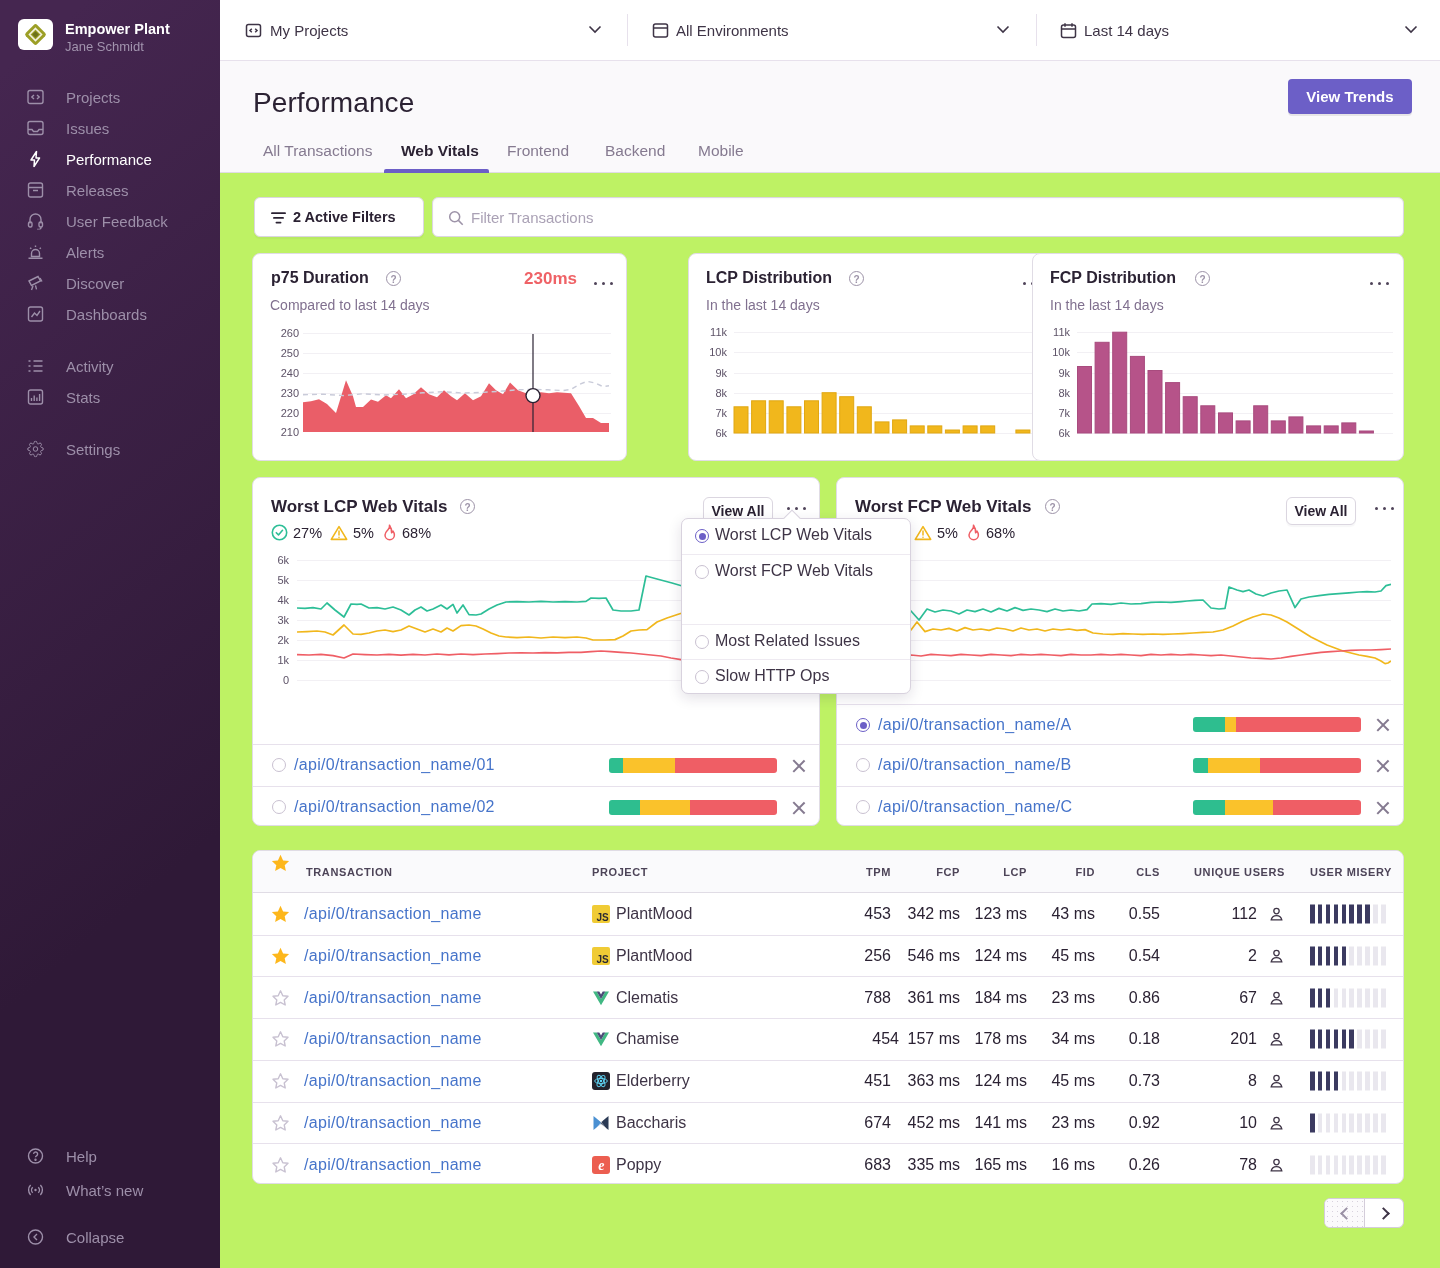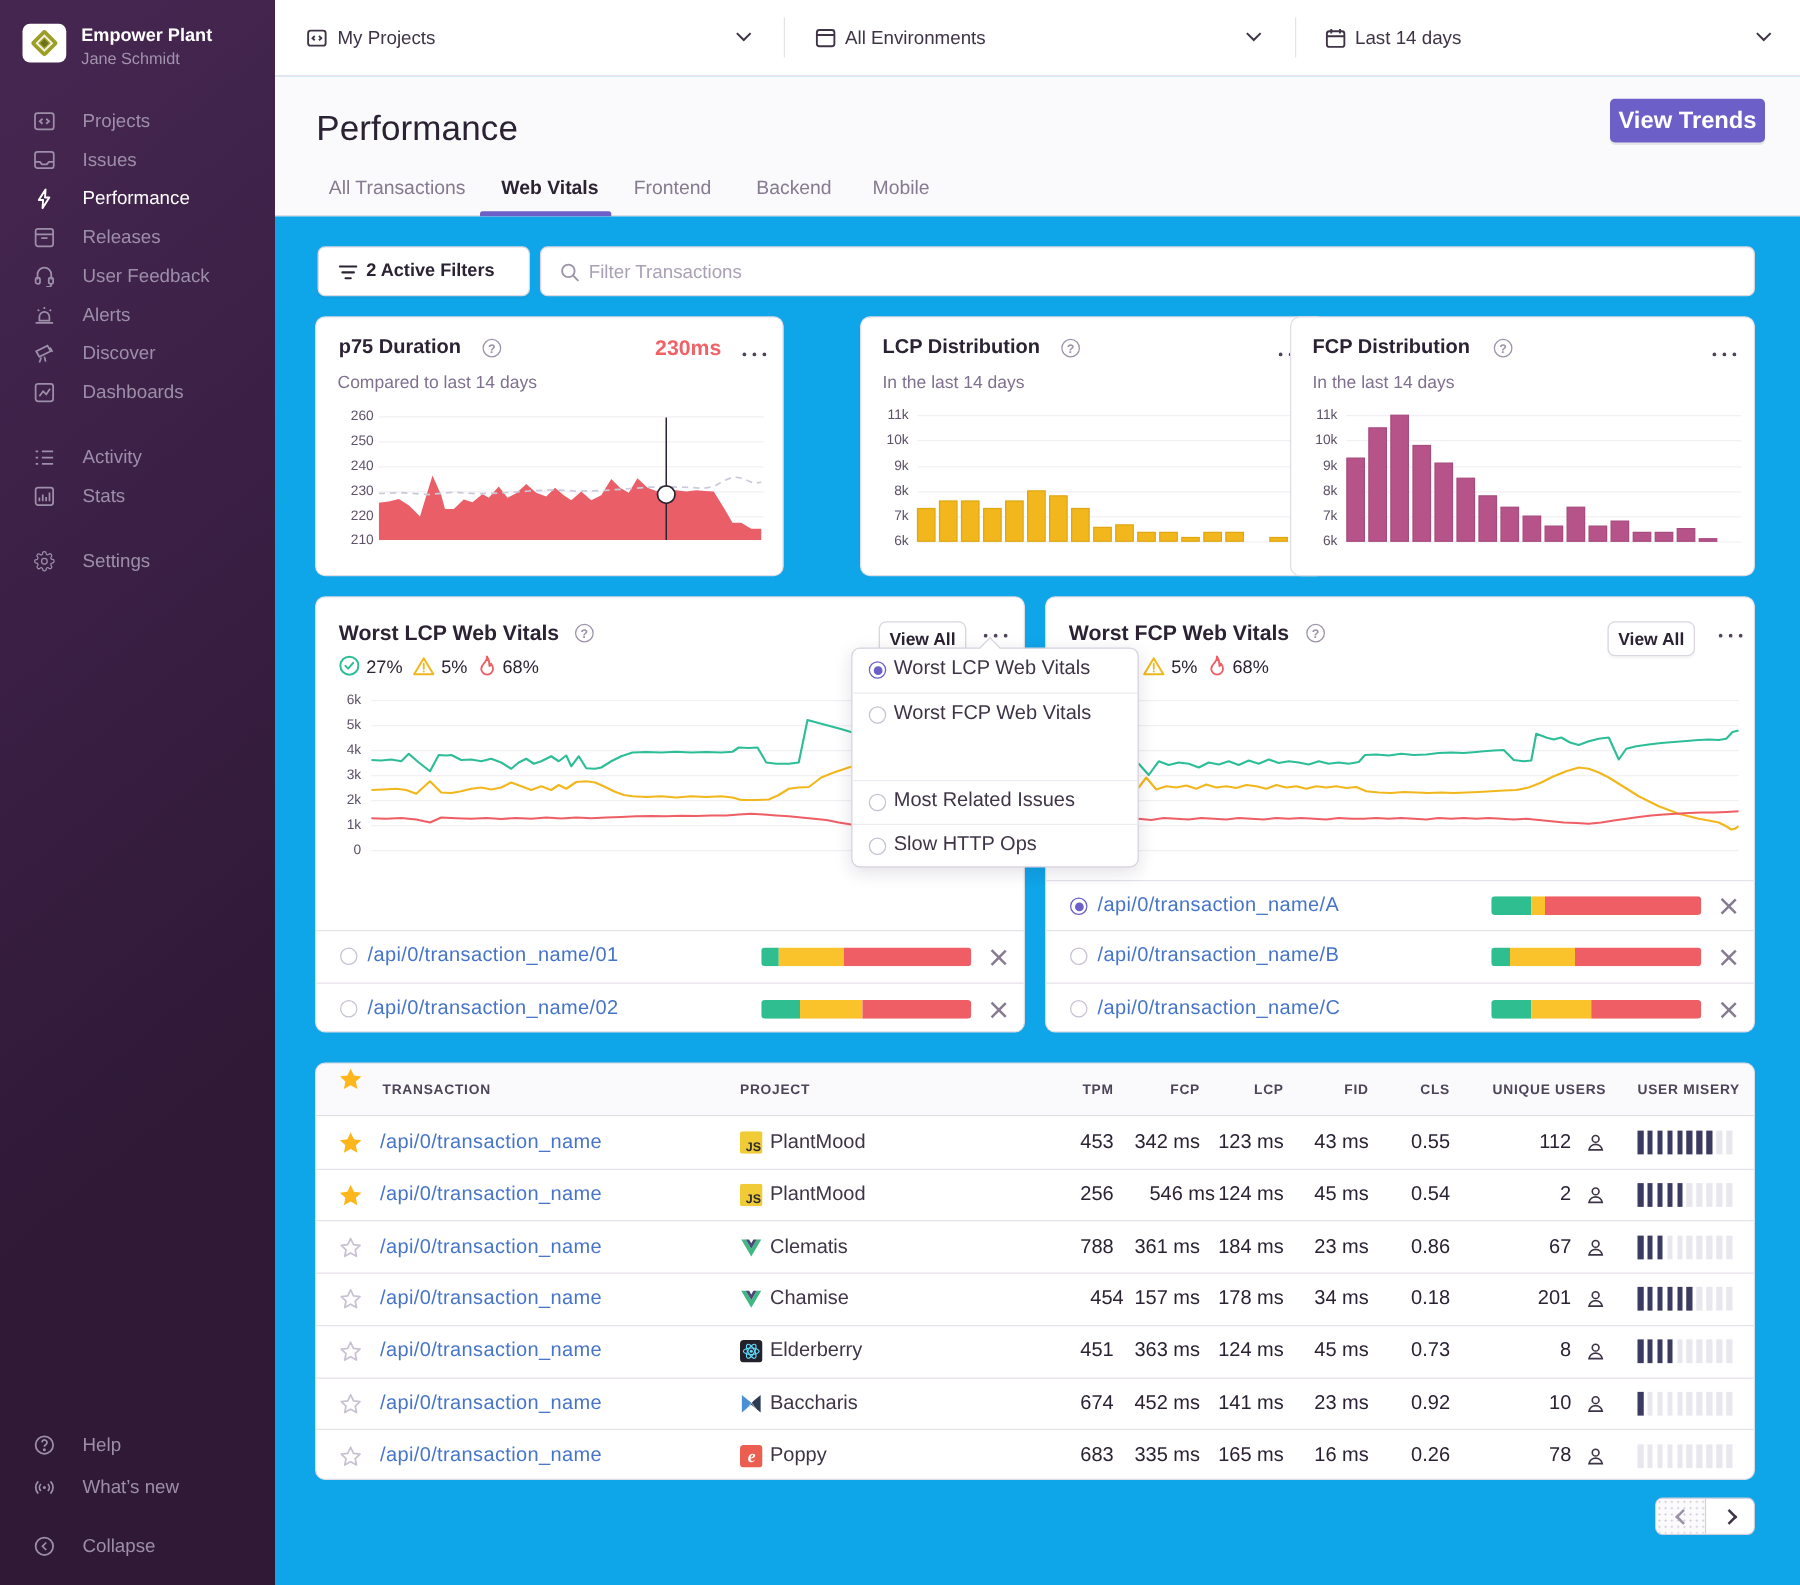--- a/index.html
+++ b/index.html
@@ -1,38 +1,38 @@
 <!DOCTYPE html>
 <html><head>
 <meta charset="utf-8">
 <style>
 * { margin:0; padding:0; box-sizing:border-box; }
 html,body { width:1440px; height:1268px; }
 body { font-family:"Liberation Sans", sans-serif; background:#fff; color:#2B2233; }
-#app { position:relative; width:1440px; height:1268px; overflow:hidden; background:#0ea5e9; }
+#app { position:relative; width:1440px; height:1268px; overflow:hidden; background:#bef264; }
 .abs { position:absolute; }
 #sb { left:0; top:0; width:220px; height:1268px; background:linear-gradient(320deg, #2f1937 30%, #452650 95%); }
 #sb .logo { position:absolute; left:18px; top:19px; width:35px; height:31px; background:#fff; border-radius:6px; }
 #sb .logo svg { position:absolute; left:5px; top:3px; }
 #sb .org { position:absolute; left:65px; top:21px; font-size:14.5px; font-weight:bold; color:#fff; }
 #sb .usr { position:absolute; left:65px; top:38.5px; font-size:13px; color:#a294ae; }
 .navit { position:absolute; left:0; width:220px; height:30px; color:#9d8fa9; font-size:15px; }
 .navit .ic { position:absolute; left:27px; top:50%; transform:translateY(-50%); width:17px; height:17px; }
 .navit .tx { position:absolute; left:66px; top:50%; transform:translateY(-50%); }
 .navit.act { color:#fff; }
 #topbar { left:220px; top:0; width:1220px; height:61px; background:#fff; border-bottom:1px solid #e7e1ec; }
 .tbs { position:absolute; top:0; height:60px; }
 .tbs .ic { position:absolute; top:22px; width:17px; height:17px; }
 .tbs .tx { position:absolute; top:22px; font-size:15px; color:#3e3446; }
 .tbs .ch { position:absolute; top:25px; width:14px; height:9px; }
 .tbdiv { position:absolute; top:14px; width:1px; height:32px; background:#e7e1ec; }
 #hband { left:220px; top:61px; width:1220px; height:112px; background:#faf9fb; border-bottom:1px solid #e0dce5; }
 #htitle { position:absolute; left:33px; top:26px; font-size:28px; font-weight:400; letter-spacing:0.1px; color:#2B2233; }
 #vtrends { position:absolute; left:1068px; top:18px; width:124px; height:35px; background:#6C5FC7; border-radius:4px;
-  color:#fff; font-size:19px; font-weight:bold; text-align:center; line-height:35px; box-shadow:0 2px 0 rgba(0,0,0,0.08); }
+  color:#fff; font-size:15px; font-weight:bold; text-align:center; line-height:35px; box-shadow:0 2px 0 rgba(0,0,0,0.08); }
 .tab { position:absolute; top:81px; font-size:15.5px; color:#857A90; }
 .tab.act { color:#2B2233; font-weight:bold; }
 #tabline { position:absolute; left:164px; top:108px; width:105px; height:4px; background:#6C5FC7; border-radius:2px 2px 0 0; }
 #fbtn { left:254px; top:197px; width:170px; height:40px; background:#fff; border:1px solid #dbd6e0; border-radius:6px; box-shadow:0 2px 1px rgba(60,40,80,0.04); }
 #fbtn .tx { position:absolute; left:38px; top:11px; font-size:14.5px; font-weight:bold; color:#2B2233; }
 #search { left:432px; top:197px; width:972px; height:40px; background:#fff; border:1px solid #dbd6e0; border-radius:6px; box-shadow:inset 0 1px 2px rgba(60,40,80,0.04); }
 #search .tx { position:absolute; left:38px; top:11px; font-size:15px; color:#aaa1b5; }
 .card { position:absolute; background:#fff; border:1px solid #e0dce5; border-radius:8px; }
 .ctitle { position:absolute; font-size:16px; font-weight:bold; color:#2B2233; }
 .csub { position:absolute; font-size:14px; color:#80708F; }
@@ -565,21 +565,21 @@
  <svg class="star" width="19" height="18" viewBox="0 0 19 18">
             <path d="M9.5 0.8l2.6 5.6 6 0.7-4.4 4.1 1.2 5.9-5.4-3-5.4 3 1.2-5.9L0.9 7.1l6-0.7z" fill="#FDB71C"></path>
           </svg>
  <span class="tlink">/api/0/transaction_name</span>
  <svg class="pic" width="18" height="18" viewBox="0 0 18 18">
             <rect width="18" height="18" rx="2" fill="#F0CB35"></rect>
             <text x="16.8" y="15.6" text-anchor="end" font-family="Liberation Sans" font-size="10" font-weight="bold" fill="#2b2a33">JS</text>
           </svg>
           <span class="pname">PlantMood</span>
  <span class="num" style="right:512px;">256</span>
- <span class="num" style="right:431px;">546 ms</span>
+ <span class="num" style="right:443px;">546 ms</span>
  <span class="num" style="right:376px;">124 ms</span>
  <span class="num" style="right:308px;">45 ms</span>
  <span class="num" style="right:243px;">0.54</span>
  <span class="num" style="right:146px;">2</span>
  <svg class="uicon" width="15" height="15" viewBox="0 0 15 15" fill="none" stroke="#3e3446" stroke-width="1.3">
             <circle cx="7.5" cy="4.6" r="2.7"></circle>
             <path d="M2.2 13.4a5.4 5.4 0 0110.6 0z"></path>
           </svg>
  <div class="mis">
             <i class="f"></i>

